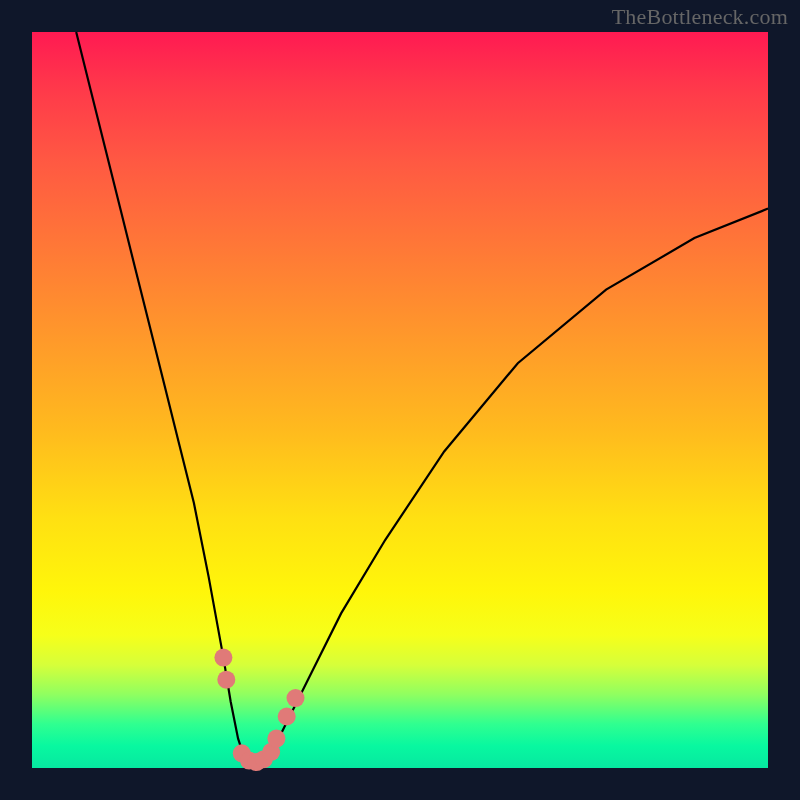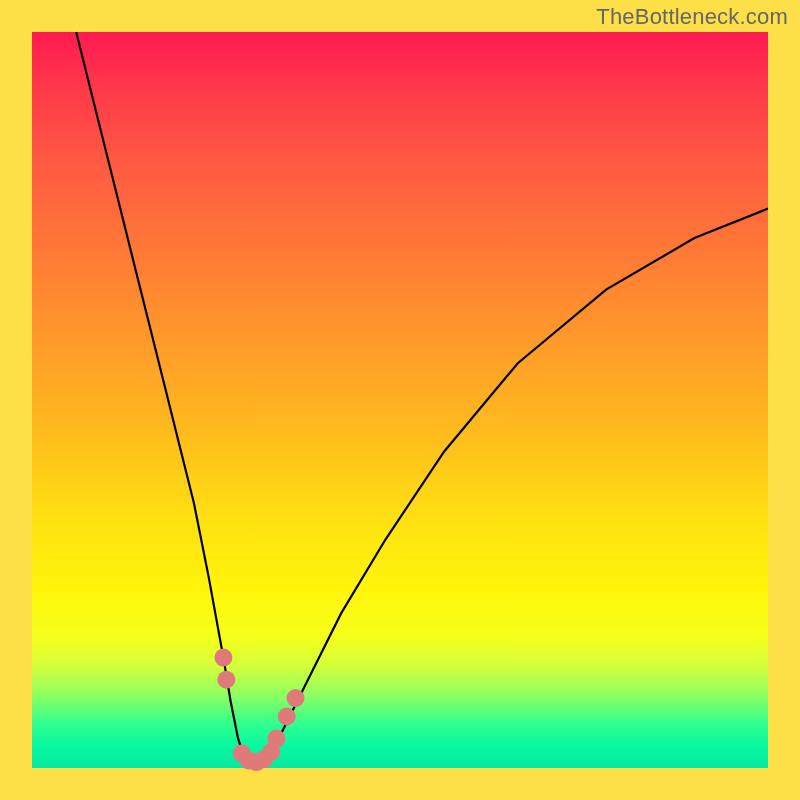--- a/index.html
+++ b/index.html
@@ -7,21 +7,22 @@
     padding: 0;
     width: 800px;
     height: 800px;
     background: #000;
     font-family: Arial, Helvetica, sans-serif;
     overflow: hidden;
   }
   .frame {
     position: absolute;
     inset: 0;
-    background: #fde047;
+    background: #0f172a;
+    font-family: Liberation Serif, serif;
   }
   .plot-area {
     position: absolute;
     left: 32px;
     top: 32px;
     width: 736px;
     height: 736px;
     
     background: linear-gradient(
       to bottom,

